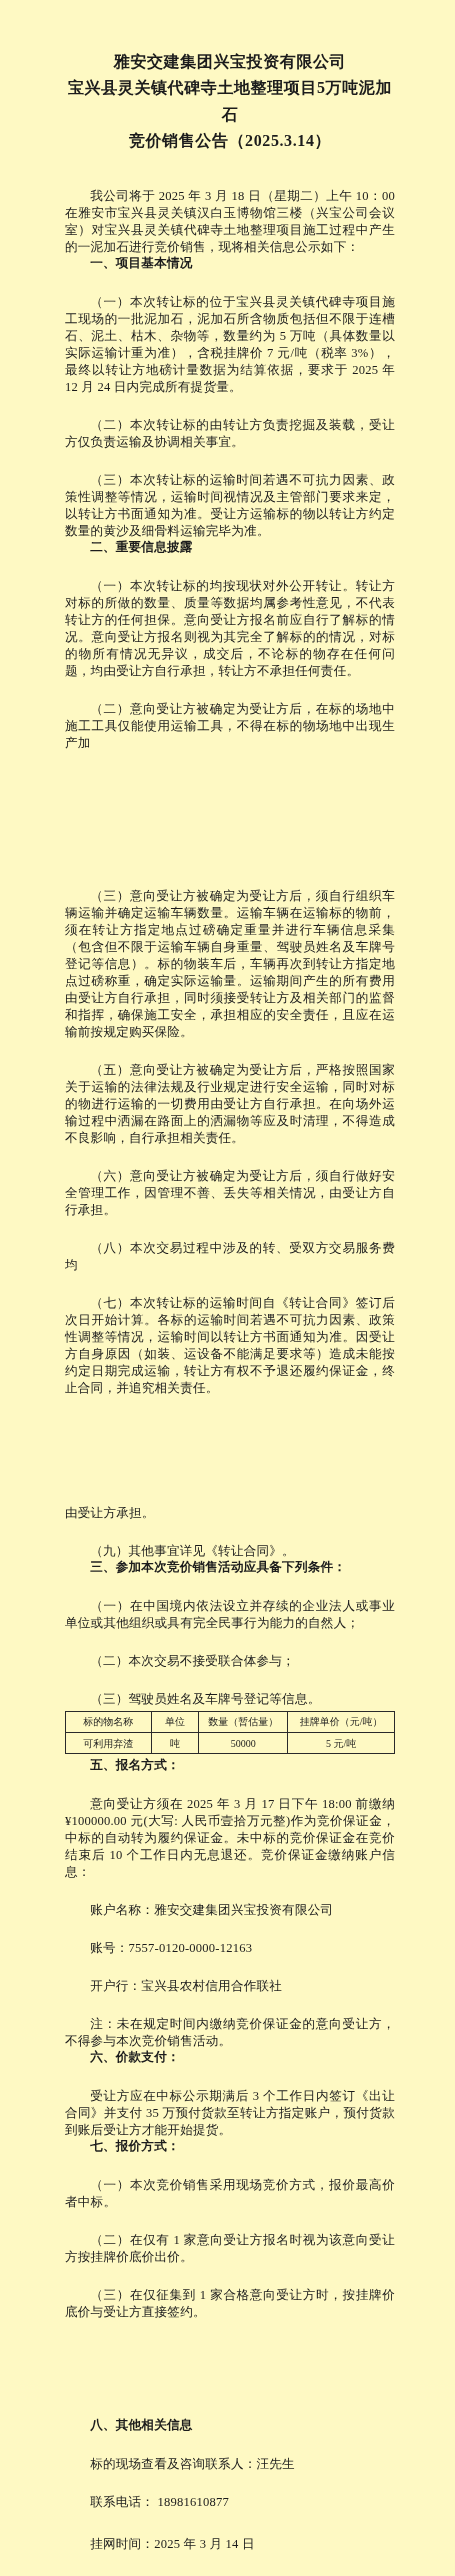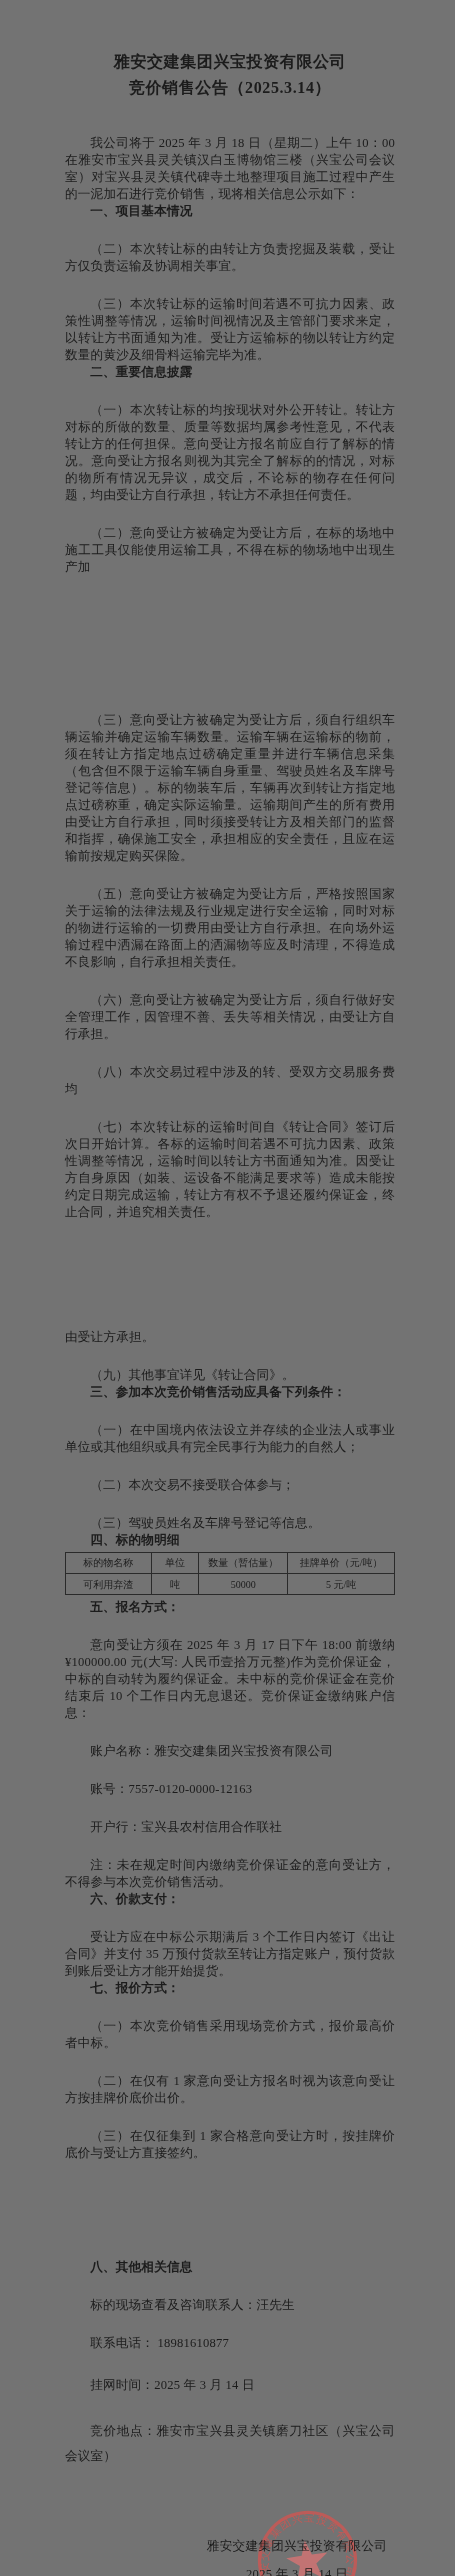--- a/index.html
+++ b/index.html
@@ -1,19 +1,19 @@
 <!DOCTYPE html>
 <html style="font-size:9.2px"><head>
 <meta charset="utf-8">
 <style>
   html,body{margin:0;padding:0;background:#ffffff;}
   .doc{
     position:relative;
     width:456px;height:2576px;
-    background:#737373;
+    background:#fef9c3;
     font-family:"Liberation Serif", serif;
     color:#1c1c1c;
     overflow:hidden;
   }
   .inner{padding:0 61px 0 65px;}
   .title{
     padding-top:49px;
     text-align:center;
     font-weight:700;
     font-size:16px;
@@ -22,21 +22,21 @@
   }
   p{margin:0;}
   .body{
     font-size:12.6px;
     line-height:17px;
     text-align:justify;
     letter-spacing:0.2px;
   }
   .ind{text-indent:2em;margin-top:21px;}
   .h{
-    font-family:Liberation Sans, sans-serif;
+    font-family:Liberation Mono, monospace;
     font-weight:700;
     font-size:12.6px;
     line-height:17px;
     text-indent:2em;
     letter-spacing:0.2px;
   }
   .bold{font-family:"Liberation Sans", sans-serif;font-weight:400;}
   .pgap1{height:115px;}
   .pgap2{height:108px;}
   .pgap3{height:97px;}
@@ -77,28 +77,30 @@
   }
 </style>
 </head>
 <body>
 
 <div class="doc">
   <div class="inner">
 
     <div class="title">
       <div>雅安交建集团兴宝投资有限公司</div>
+      <div>宝兴县灵关镇代碑寺土地整理项目5万吨泥加石</div>
       <div>竞价销售公告（2025.3.14）</div>
     </div>
 
     <div class="intro-space"></div>
 
     <p class="body ind">我公司将于 2025 年 3 月 18 日（星期二）上午 10：00 在雅安市宝兴县灵关镇汉白玉博物馆三楼（兴宝公司会议室）对宝兴县灵关镇代碑寺土地整理项目施工过程中产生的一泥加石进行竞价销售，现将相关信息公示如下：</p>
 
     <p class="h">一、项目基本情况</p>
+    <p class="body ind">（一）本次转让标的位于宝兴县灵关镇代碑寺项目施工现场的一批泥加石，泥加石所含物质包括但不限于连槽石、泥土、枯木、杂物等，数量约为 5 万吨（具体数量以实际运输计重为准），含税挂牌价 7 元/吨（税率 3%），最终以转让方地磅计量数据为结算依据，要求于 2025 年 12 月 24 日内完成所有提货量。</p>
     <p class="body ind">（二）本次转让标的由转让方负责挖掘及装载，受让方仅负责运输及协调相关事宜。</p>
     <p class="body ind">（三）本次转让标的运输时间若遇不可抗力因素、政策性调整等情况，运输时间视情况及主管部门要求来定，以转让方书面通知为准。受让方运输标的物以转让方约定数量的黄沙及细骨料运输完毕为准。</p>
 
     <p class="h">二、重要信息披露</p>
     <p class="body ind">（一）本次转让标的均按现状对外公开转让。转让方对标的所做的数量、质量等数据均属参考性意见，不代表转让方的任何担保。意向受让方报名前应自行了解标的情况。意向受让方报名则视为其完全了解标的的情况，对标的物所有情况无异议，成交后，不论标的物存在任何问题，均由受让方自行承担，转让方不承担任何责任。</p>
     <p class="body ind">（二）意向受让方被确定为受让方后，在标的场地中施工工具仅能使用运输工具，不得在标的物场地中出现生产加</p>
 
     <div class="pgap1"></div>
 
     <p class="body ind">（三）意向受让方被确定为受让方后，须自行组织车辆运输并确定运输车辆数量。运输车辆在运输标的物前，须在转让方指定地点过磅确定重量并进行车辆信息采集（包含但不限于运输车辆自身重量、驾驶员姓名及车牌号登记等信息）。标的物装车后，车辆再次到转让方指定地点过磅称重，确定实际运输量。运输期间产生的所有费用由受让方自行承担，同时须接受转让方及相关部门的监督和指挥，确保施工安全，承担相应的安全责任，且应在运输前按规定购买保险。</p>
@@ -110,21 +112,20 @@
     <div class="pgap2"></div>
 
     <p class="body">由受让方承担。</p>
     <p class="body ind">（九）其他事宜详见《转让合同》。</p>
 
     <p class="h">三、参加本次竞价销售活动应具备下列条件：</p>
     <p class="body ind">（一）在中国境内依法设立并存续的企业法人或事业单位或其他组织或具有完全民事行为能力的自然人；</p>
     <p class="body ind">（二）本次交易不接受联合体参与；</p>
     <p class="body ind">（三）驾驶员姓名及车牌号登记等信息。</p>
 
-    <p class="h">四、标的物明细</p>
     <table class="subject">
       <colgroup>
           <col class="c1">
           <col class="c2">
           <col class="c3">
           <col class="c4">
         </colgroup>
       <tbody>
           <tr>
         <th>标的物名称</th>

